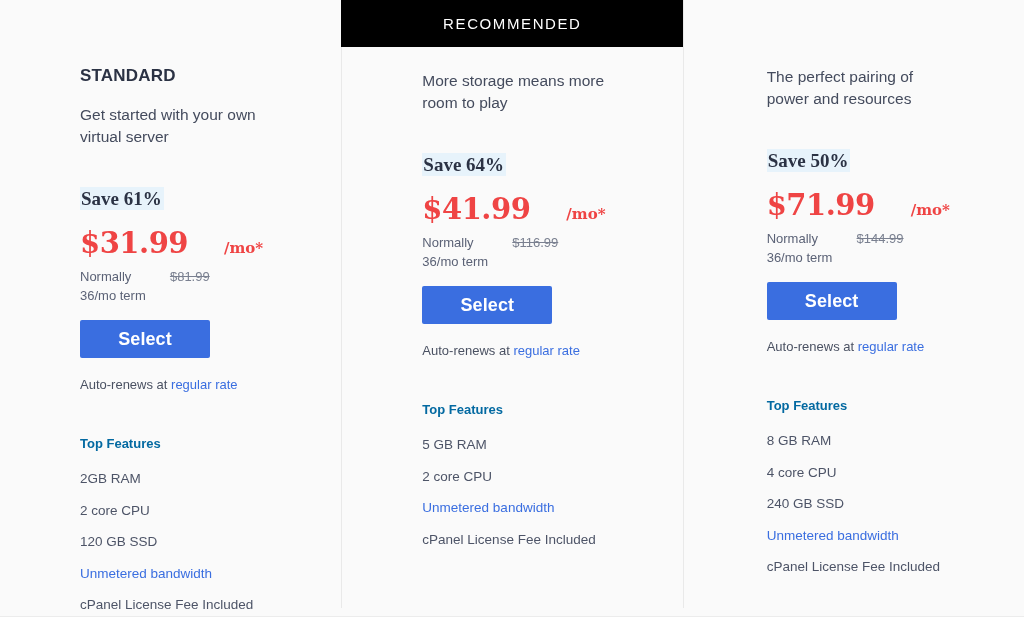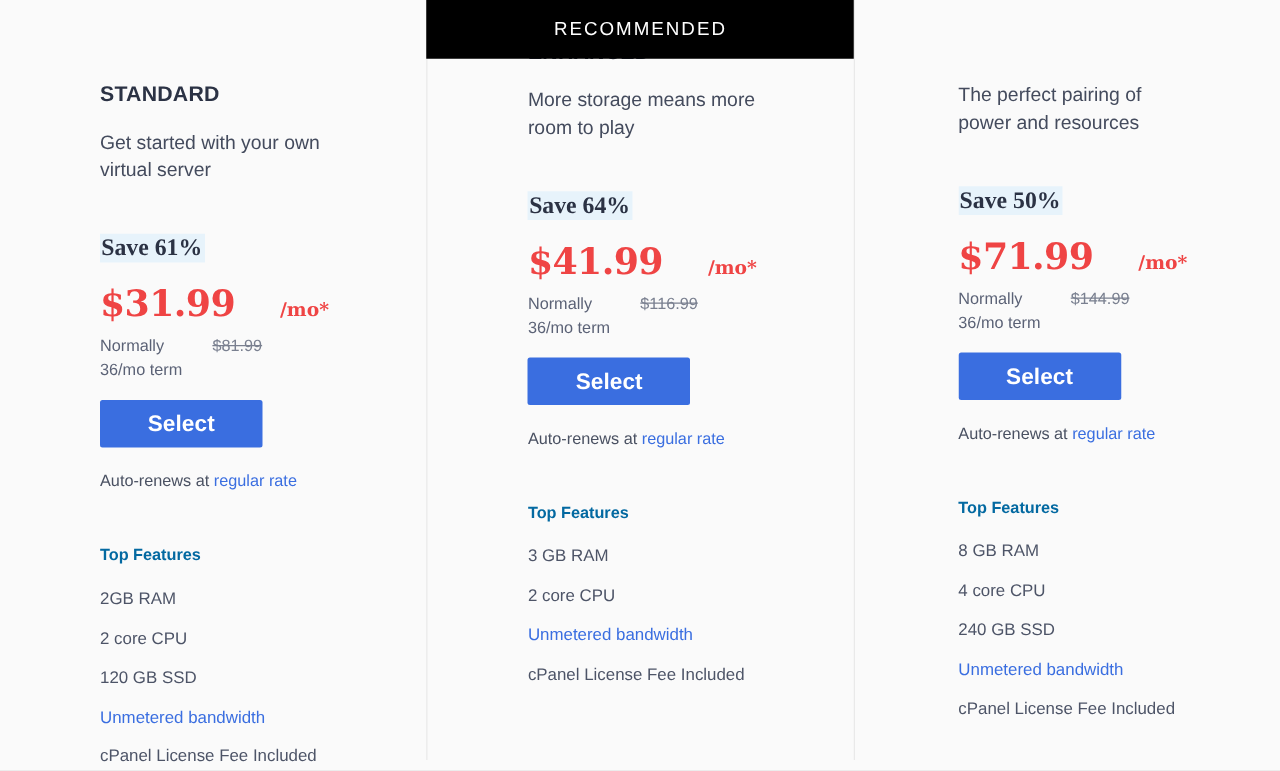--- a/index.html
+++ b/index.html
@@ -273,21 +273,21 @@
 
       <button class="select-button">Select</button>
 
       <div class="autorenew-line">
         <span>Auto-renews at</span>
         <a class="autorenew-link">regular rate</a>
       </div>
 
       <div class="features-title">Top Features</div>
       <ul class="features-list">
-        <li class="feature-item">3 GB RAM</li>
+        <li class="feature-item">5 GB RAM</li>
         <li class="feature-item">2 core CPU</li>
         <li class="feature-item link">Unmetered bandwidth</li>
         <li class="feature-item">cPanel License Fee Included</li>
       </ul>
 
     </div>
   </div>
 
   <div class="plan-column last">
     <div class="plan-body">

